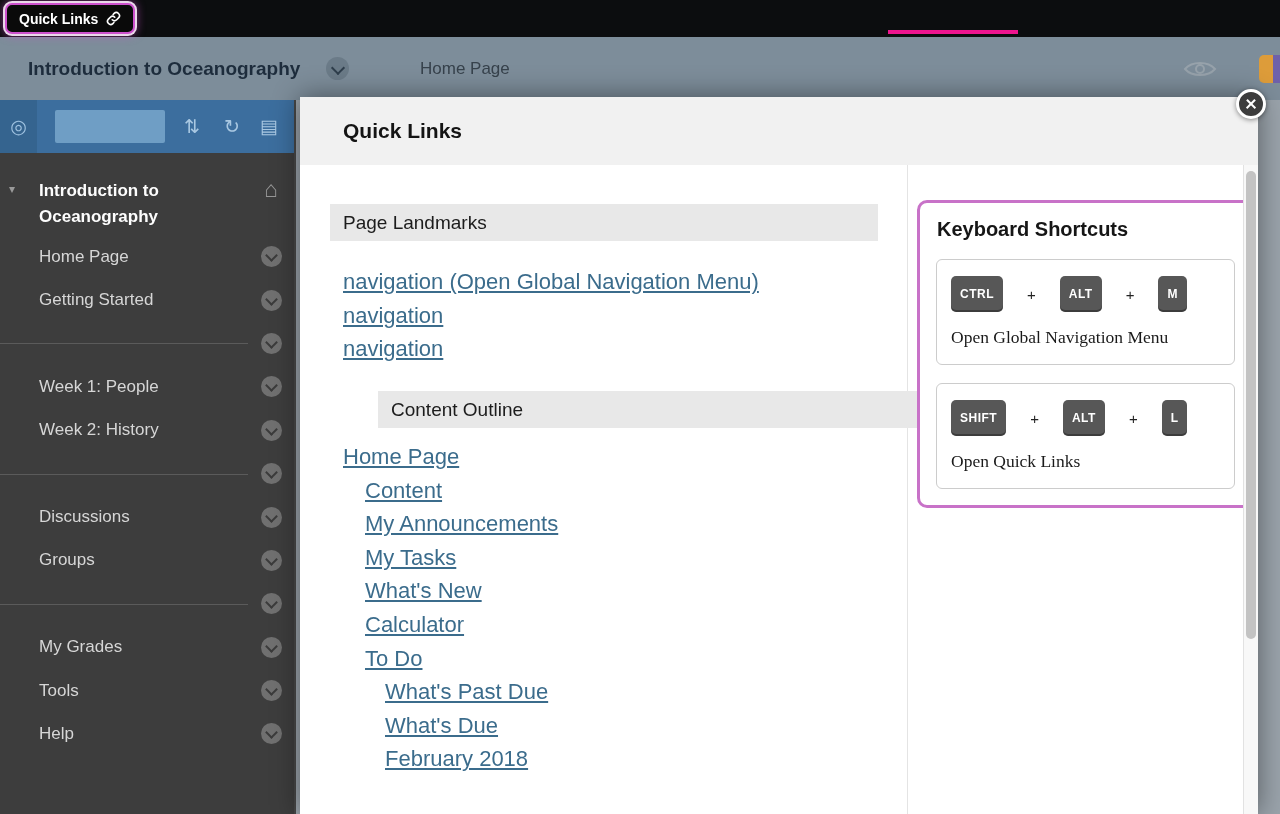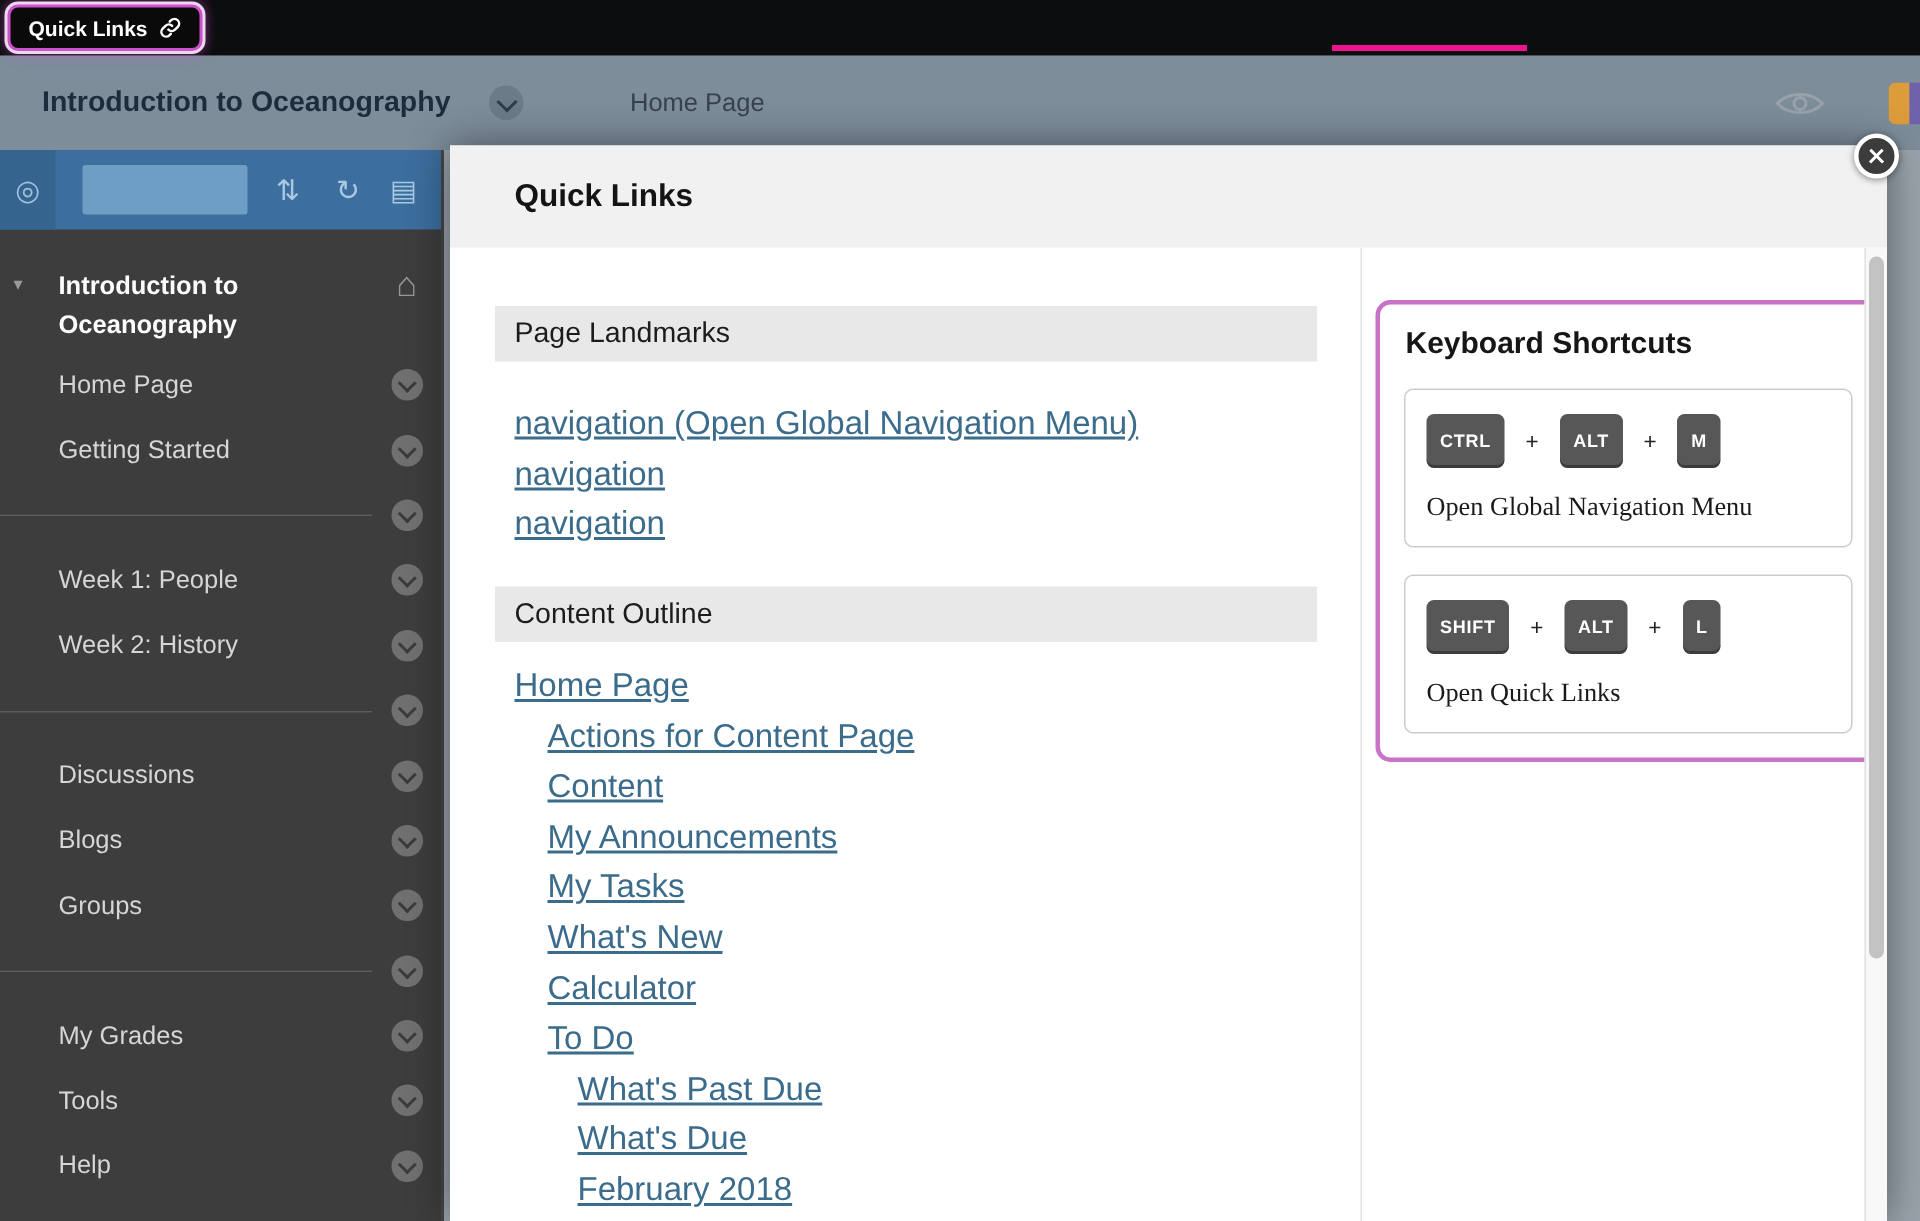--- a/index.html
+++ b/index.html
@@ -86,36 +86,36 @@
   .col-sep { position:absolute; left:607px; top:68px; bottom:0; width:1px; background:#e4e4e4; }
 
   .scrollbar { position:absolute; right:0; top:68px; bottom:0; width:15px; background:#f8f8f8;
                border-left:1px solid #e2e2e2; cursor:pointer; }
   .scroll-thumb { position:absolute; left:2px; top:6px; width:10px; height:468px; background:#c3c3c3;
                border-radius:6px; cursor:grab; }
 
   .sec-band { position:absolute; left:30px; width:548px; height:37px; background:#e8e8e8;
               display:flex; align-items:center; padding-left:13px; font-size:19px; color:#1c1c1c; }
   .band-landmarks { top:107px; }
-  .band-outline { top:294px; }
+  .band-outline { top:294px;margin-left:48px; }
 
   .landmark-list { position:absolute; left:43px; top:168px; }
   .outline-list { position:absolute; left:30px; top:343px; }
   .qlink { display:block; line-height:33.5px; font-size:22px; color:#3b6c8c;
            text-decoration:underline; cursor:pointer; }
   .outline-list .qlink { line-height:33.6px; }
   .ind0 { padding-left:13px; }
   .ind1 { padding-left:35px; }
   .ind2 { padding-left:55px; }
 
   .shortcuts { position:absolute; left:617px; top:103px; width:337px; border:3px solid #c872c8;
                border-radius:10px; background:#fff; padding-bottom:16px; }
   .shortcuts-title { margin:15px 0 0 17px; font-size:20px; font-weight:600; color:#161616; }
   .sc-card { margin:18px 16px 0; border:1px solid #cccccc; border-radius:6px; padding:16px 14px 14px; }
-  .keys-row { display:flex; align-items:center; gap:14px; }
+  .keys-row { display:flex; align-items:center; gap:24px; }
   .keycap { background:#575757; color:#fff; font-size:12px; font-weight:bold; letter-spacing:.5px;
             min-width:22px; height:36px; padding:0 9px; display:flex; align-items:center;
             justify-content:center; border-radius:5px; box-shadow:inset 0 -2px 0 rgba(0,0,0,.3); }
   .plus { font-size:15px; color:#222; }
   .sc-label { margin-top:13px; font-size:17.5px; color:#1a1a1a; line-height:25px;font-family:Liberation Serif, serif; }
 </style>
 </head>
 <body>
 
 <div class="topbar">
@@ -191,24 +191,20 @@
     </div>
     <div class="nav-divider">
       <span class="line"></span>
       <span class="chev-circle"></span>
     </div>
     <div class="nav-item">
       <span>Discussions</span>
       <span class="chev-circle"></span>
     </div>
     <div class="nav-item">
-      <span>Blogs</span>
-      <span class="chev-circle"></span>
-    </div>
-    <div class="nav-item">
       <span>Groups</span>
       <span class="chev-circle"></span>
     </div>
     <div class="nav-divider">
       <span class="line"></span>
       <span class="chev-circle"></span>
     </div>
     <div class="nav-item">
       <span>My Grades</span>
       <span class="chev-circle"></span>
@@ -238,21 +234,20 @@
     <a class="qlink">navigation (Open Global Navigation Menu)</a>
     <a class="qlink">navigation</a>
     <a class="qlink">navigation</a>
   </div>
 
   <div class="sec-band band-outline">
     <span>Content Outline</span>
   </div>
   <div class="outline-list">
     <a class="qlink ind0">Home Page</a>
-    <a class="qlink ind1">Actions for Content Page</a>
     <a class="qlink ind1">Content</a>
     <a class="qlink ind1">My Announcements</a>
     <a class="qlink ind1">My Tasks</a>
     <a class="qlink ind1">What's New</a>
     <a class="qlink ind1">Calculator</a>
     <a class="qlink ind1">To Do</a>
     <a class="qlink ind2">What's Past Due</a>
     <a class="qlink ind2">What's Due</a>
     <a class="qlink ind2">February 2018</a>
   </div>

